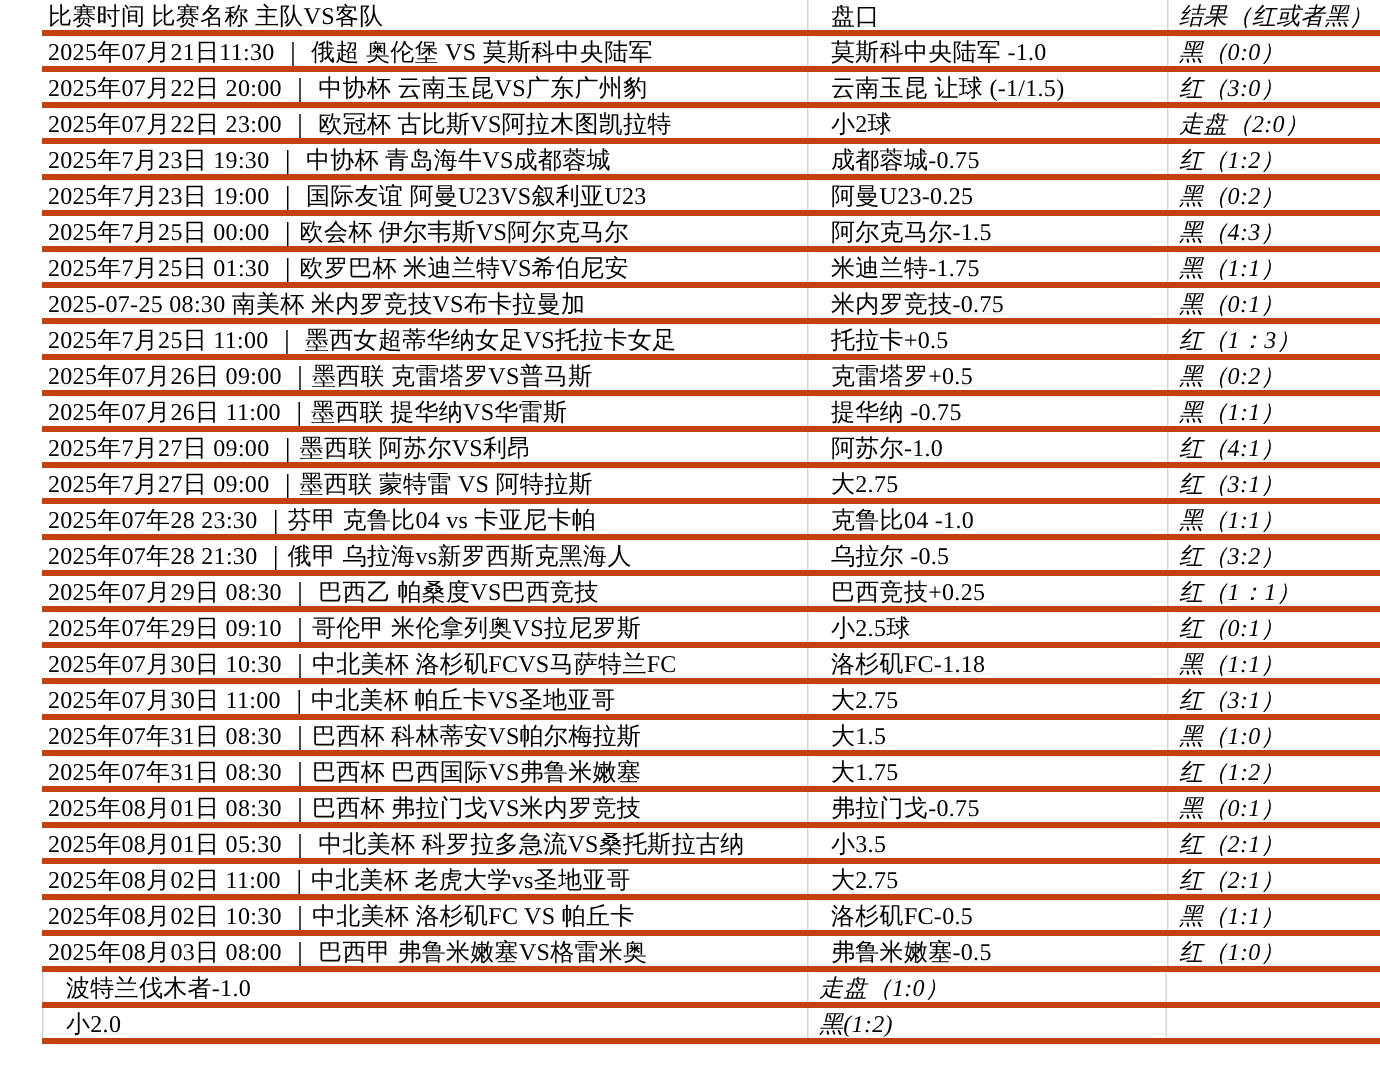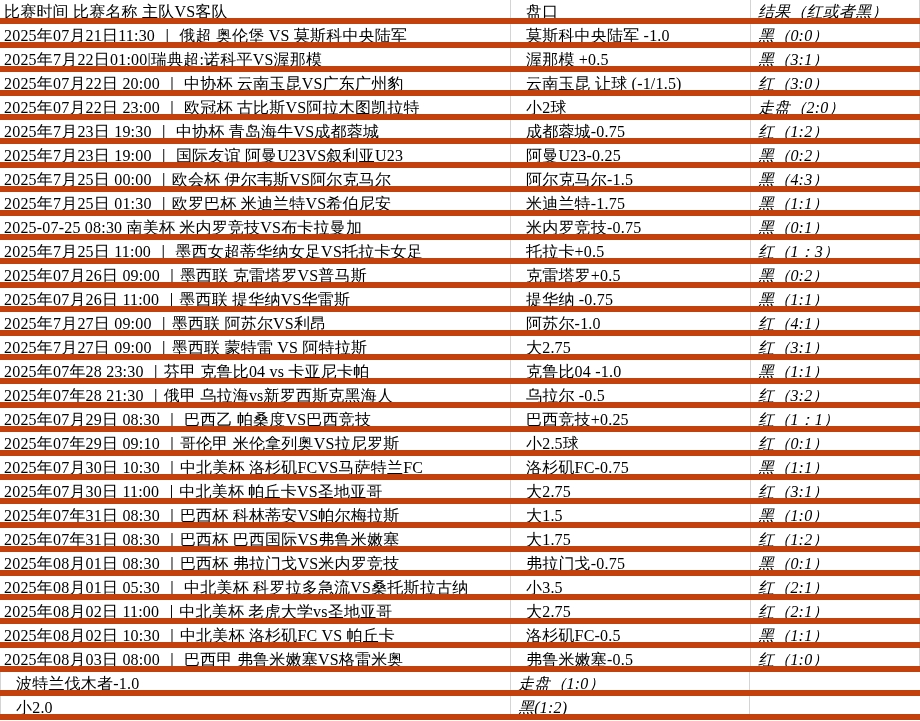--- a/index.html
+++ b/index.html
@@ -16,21 +16,22 @@
     color: #000000;
   }
   .results-table {
     width: 920px;
   }
   .trow {
     display: grid;
     grid-template-columns: 510px 240px 170px;
     height: 24px;
     box-sizing: border-box;
-    border-bottom: 6px solid #c2410c;
+    border-bottom: 4px solid #c2410c;
+    margin-left: 28px;
   }
   .cell {
     box-sizing: border-box;
     overflow: hidden;
     white-space: nowrap;
     line-height: 23px;
     letter-spacing: 0.2px;
   }
   .cell.c-match {
     padding-left: 4px;
@@ -55,25 +56,20 @@
     <div class="cell c-handicap">盘口</div>
     <div class="cell c-result">结果（红或者黑）</div>
   </div>
   <div id="rows-container">
   <div class="trow">
     <div class="cell c-match">2025年07月21日11:30 ｜ 俄超 奥伦堡 VS 莫斯科中央陆军</div>
     <div class="cell c-handicap">莫斯科中央陆军 -1.0</div>
     <div class="cell c-result">黑（0:0）</div>
   </div>
 
-  <div class="trow">
-    <div class="cell c-match">2025年7月22日01:00|瑞典超:诺科平VS渥那模</div>
-    <div class="cell c-handicap">渥那模 +0.5</div>
-    <div class="cell c-result">黑（3:1）</div>
-  </div>
 
   <div class="trow">
     <div class="cell c-match">2025年07月22日 20:00 ｜ 中协杯 云南玉昆VS广东广州豹</div>
     <div class="cell c-handicap">云南玉昆 让球 (-1/1.5)</div>
     <div class="cell c-result">红（3:0）</div>
   </div>
 
   <div class="trow">
     <div class="cell c-match">2025年07月22日 23:00 ｜ 欧冠杯 古比斯VS阿拉木图凯拉特</div>
     <div class="cell c-handicap">小2球</div>
@@ -159,21 +155,21 @@
   </div>
 
   <div class="trow">
     <div class="cell c-match">2025年07年29日 09:10 ｜哥伦甲 米伦拿列奥VS拉尼罗斯</div>
     <div class="cell c-handicap">小2.5球</div>
     <div class="cell c-result">红（0:1）</div>
   </div>
 
   <div class="trow">
     <div class="cell c-match">2025年07月30日 10:30 ｜中北美杯 洛杉矶FCVS马萨特兰FC</div>
-    <div class="cell c-handicap">洛杉矶FC-0.75</div>
+    <div class="cell c-handicap">洛杉矶FC-1.18</div>
     <div class="cell c-result">黑（1:1）</div>
   </div>
 
   <div class="trow">
     <div class="cell c-match">2025年07月30日 11:00 ｜中北美杯 帕丘卡VS圣地亚哥</div>
     <div class="cell c-handicap">大2.75</div>
     <div class="cell c-result">红（3:1）</div>
   </div>
 
   <div class="trow">

